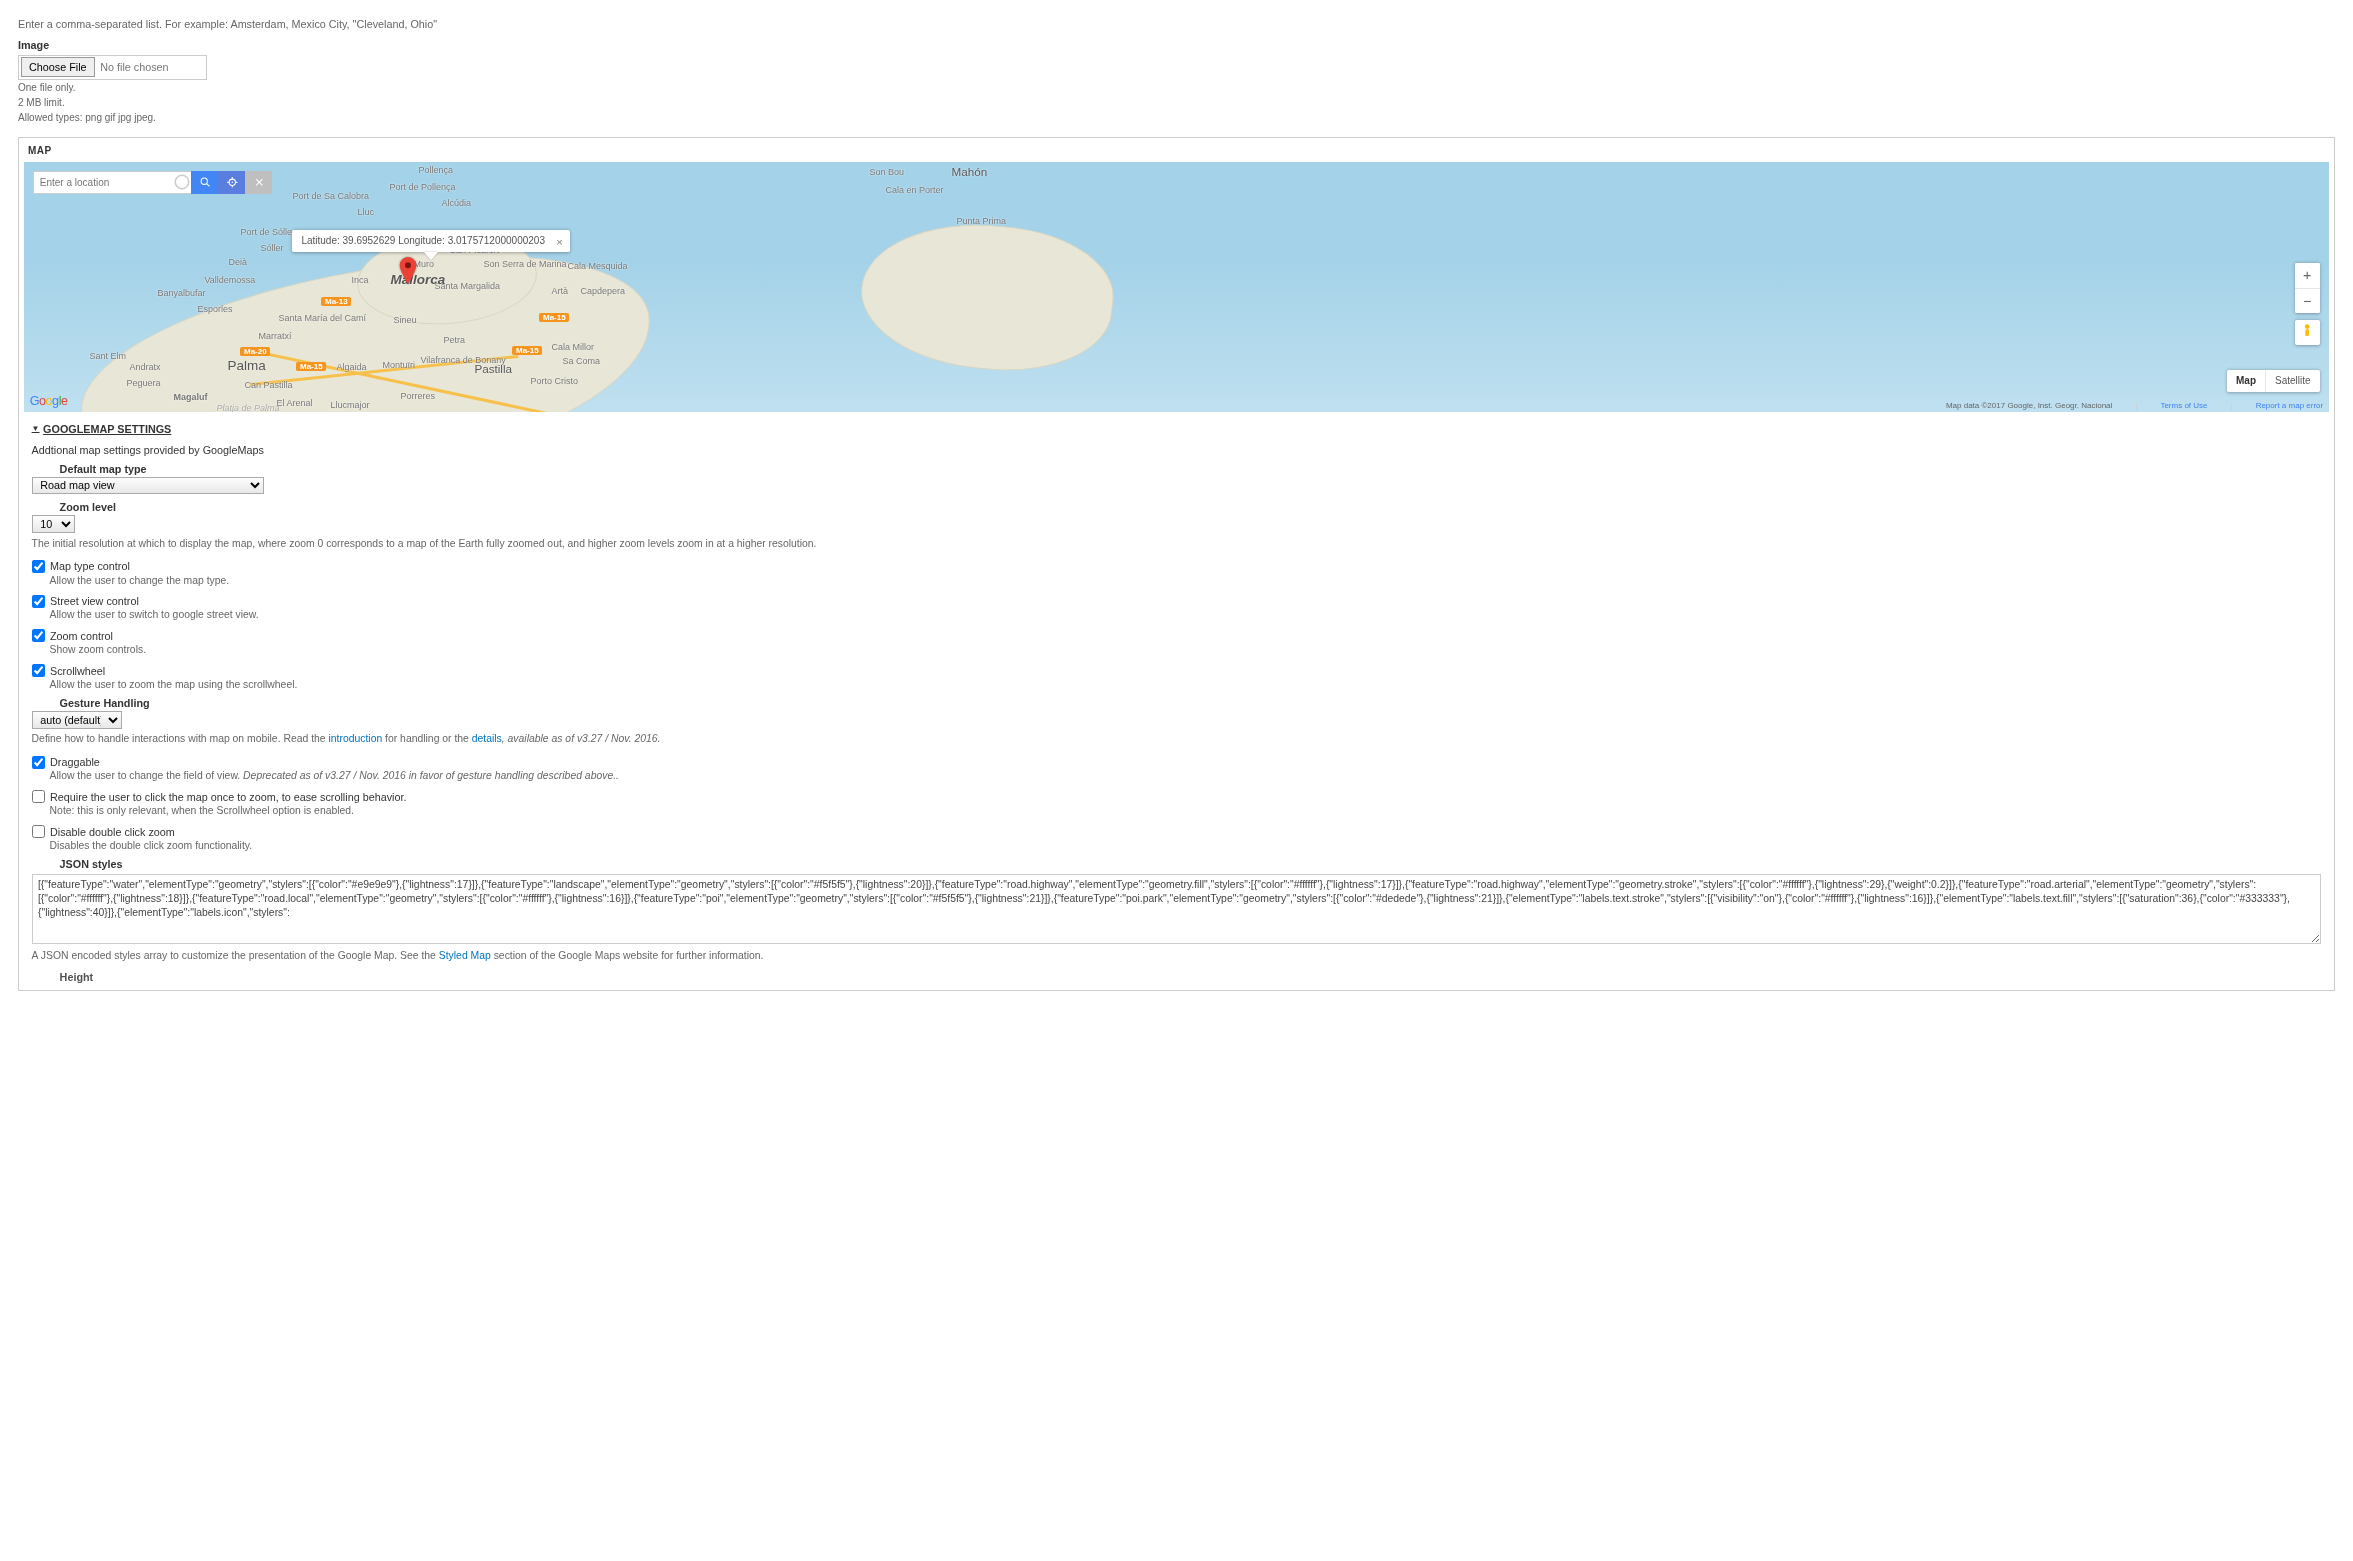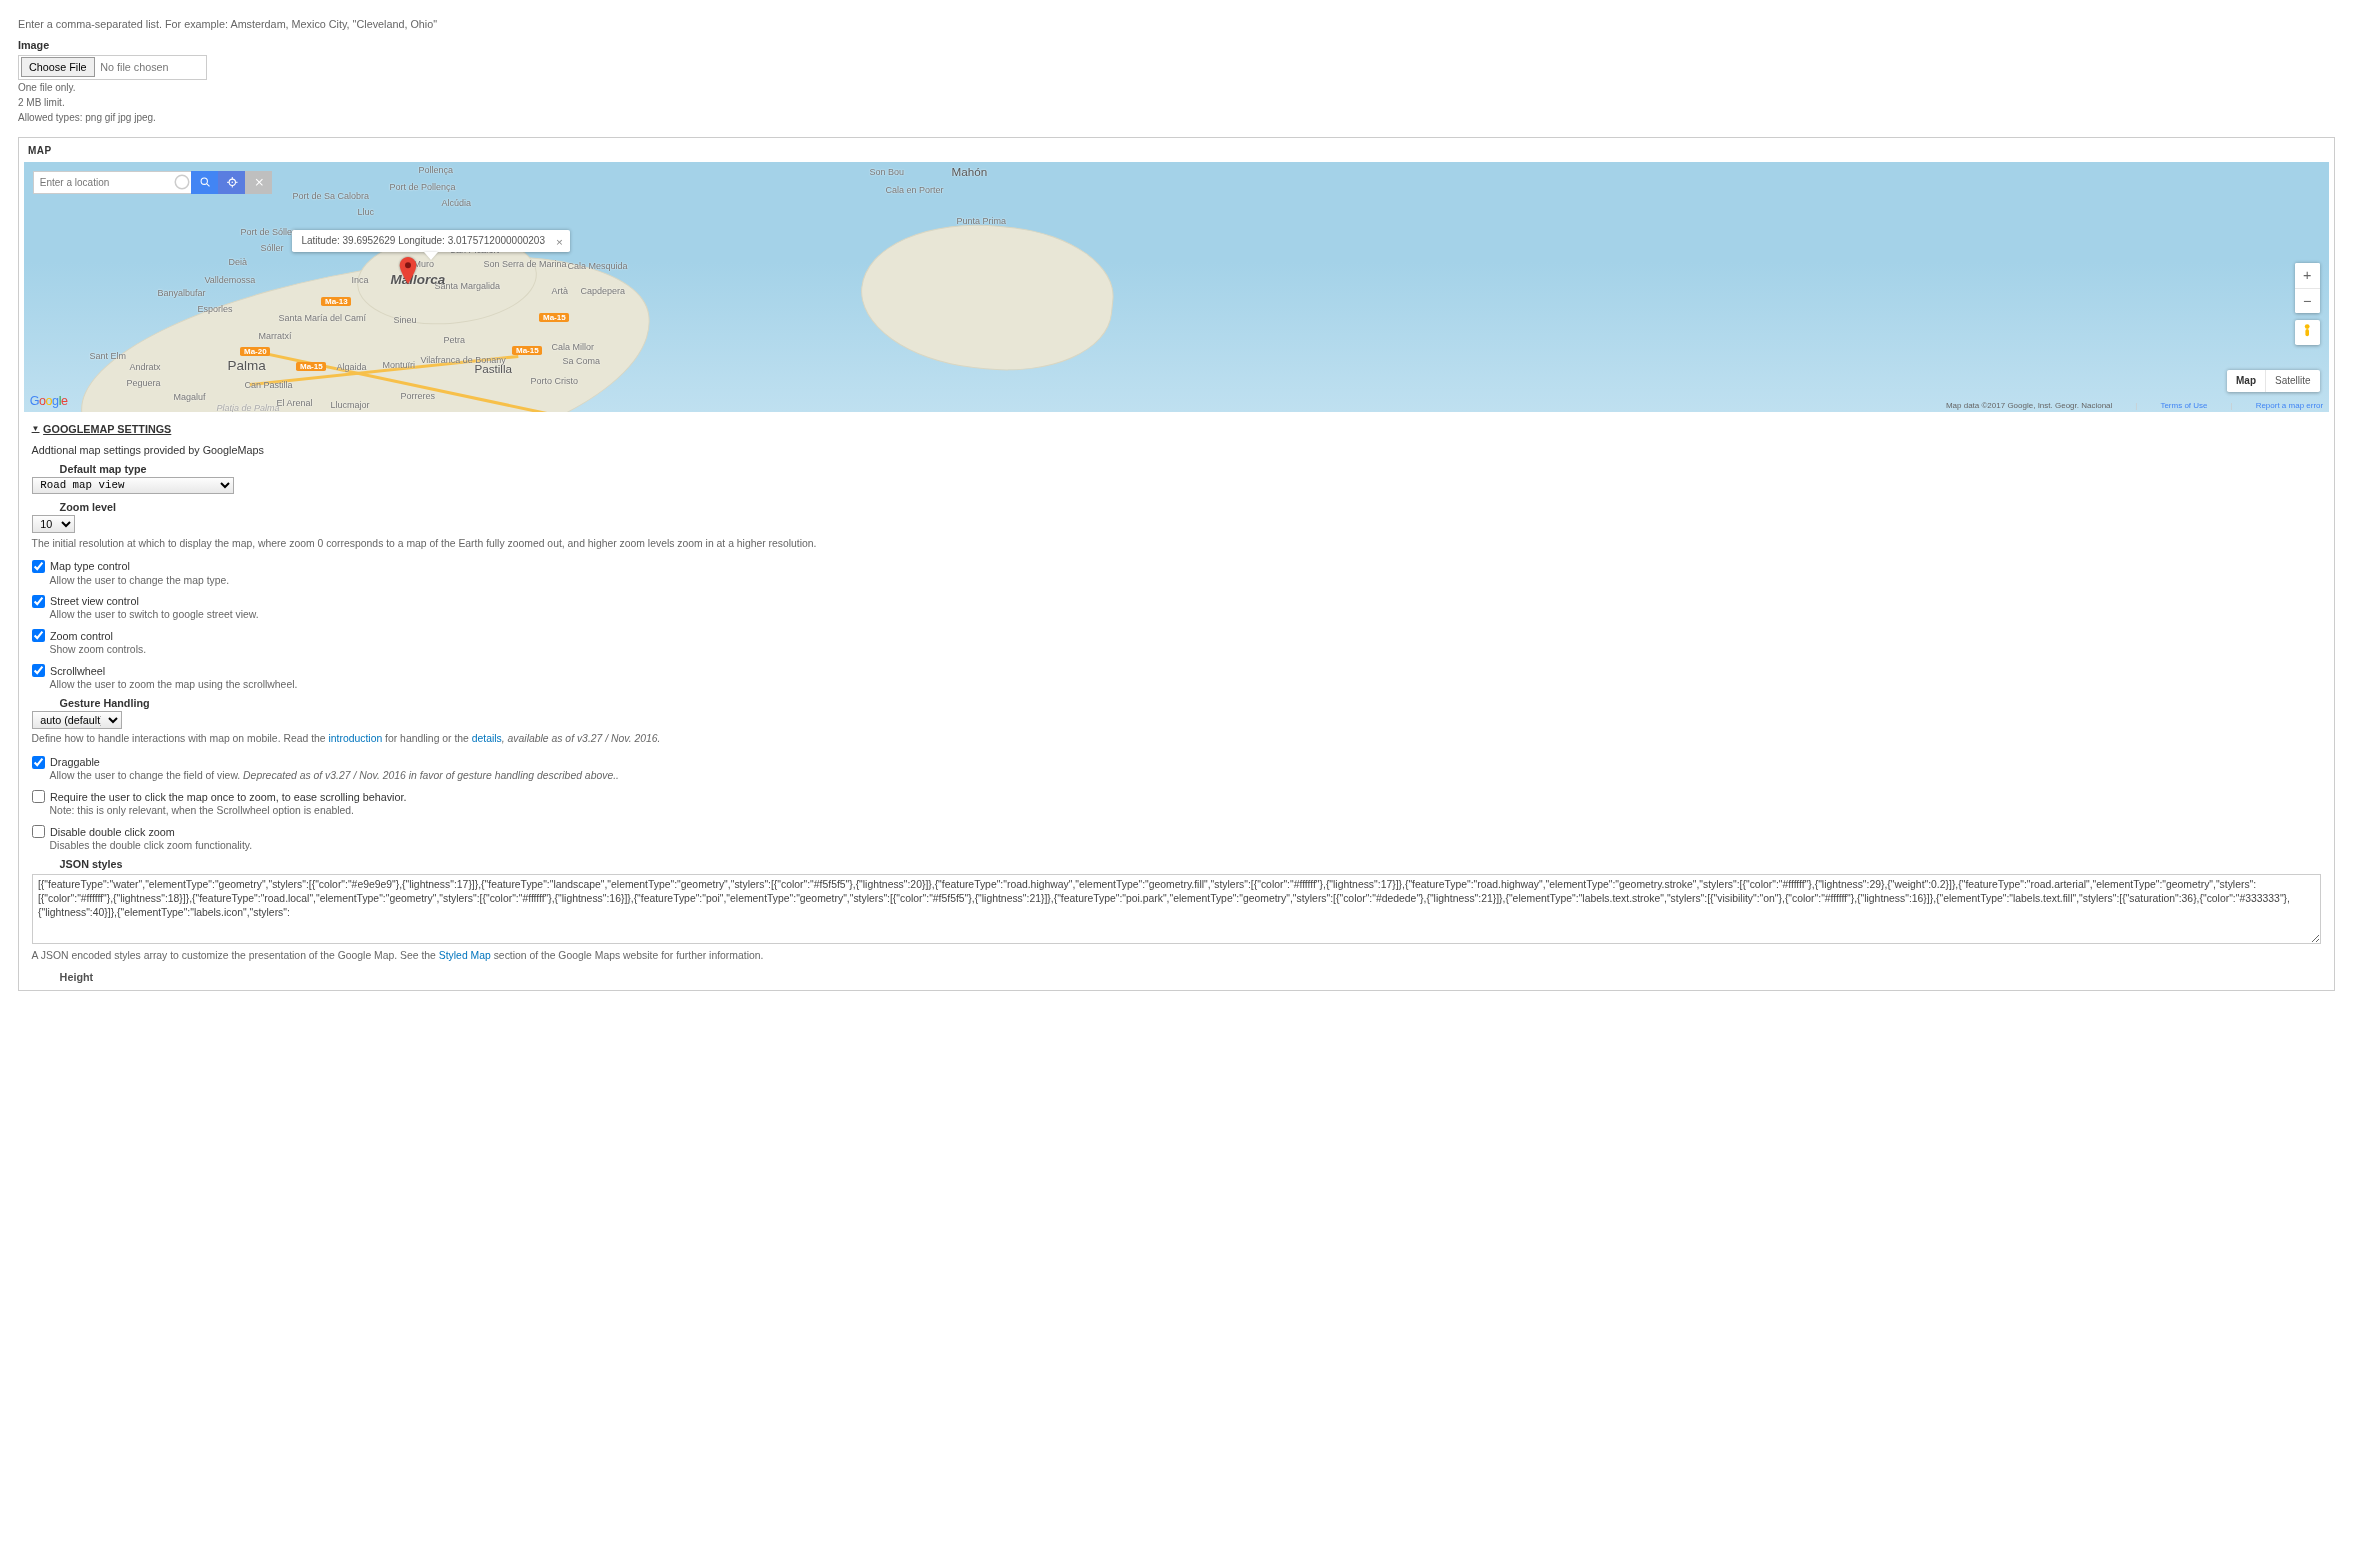--- a/index.html
+++ b/index.html
@@ -140,21 +140,21 @@
   }
   details > summary::before { content:"▼"; font-size:8px; text-decoration:none; display:inline-block;}
   details > summary::-webkit-details-marker { display:none; }
   .settings-desc { color:#333; font-size:10.8px; margin:7.2px 0 5.4px 0;}
   .setting-block { margin: 7.2px 0 3.6px 0;}
   .setting-label { font-weight:bold; font-size:10.8px;padding-left:28px; }
   select {
     font-size:10.8px; border:0.9px solid #aaa; background:linear-gradient(#fdfdfd,#e8e8e8);
     padding:0.9px 3.6px; margin-top:1.8px;
   }
-  .sel-wide { width:202px;font-family:Liberation Mono, monospace;}
+  .sel-wide { width:232px;}
   .sel-small { width:43px;}
   .sel-med { width:90px;}
   .setting-help { color:#666; font-size:10.4px; margin-top:2.7px; line-height:1.45;}
   .setting-help a, .inline-link { color:#0074bd; text-decoration:none; }
   .setting-help em, em { font-style:italic; }
   .chk-row { display:flex; align-items:center; gap:5.4px; margin-top:9px; font-size:10.8px;}
   .chk-row input { margin:0; }
   .chk-help { color:#666; font-size:10.4px; margin-left:18px; margin-top:1.8px;}
   textarea.json-styles {
     width:100%; height:70px; font-family: Arial, sans-serif; font-size:10.4px; color:#444;
@@ -218,21 +218,21 @@
     <div class="place" style="left:556px;top:124px;">Capdepera</div>
     <div class="place big" style="left:366px;top:110px; font-style:italic;font-weight:bold;">Mallorca</div>
     <div class="place" style="left:254px;top:151px;">Santa María del Camí</div>
     <div class="place" style="left:234px;top:169px;">Marratxí</div>
     <div class="place" style="left:369px;top:153px;">Sineu</div>
     <div class="place" style="left:419px;top:173px;">Petra</div>
     <div class="place" style="left:527px;top:180px;">Cala Millor</div>
     <div class="place" style="left:65px;top:189px;">Sant Elm</div>
     <div class="place" style="left:105px;top:200px;">Andratx</div>
     <div class="place" style="left:102px;top:216px;">Peguera</div>
-    <div class="place" style="left:149px;top:230px;">Magaluf</div>
+    <div class="place" style="left:149px;top:230px;font-weight:bold;">Magaluf</div>
     <div class="place big" style="left:203px;top:196px;">Palma</div>
     <div class="place" style="left:220px;top:218px;">Can Pastilla</div>
     <div class="place" style="left:252px;top:236px;">El Arenal</div>
     <div class="place" style="left:192px;top:241px; font-style:italic; color:#aaa;">Platja de Palma</div>
     <div class="place" style="left:312px;top:200px;">Algaida</div>
     <div class="place" style="left:306px;top:238px;">Llucmajor</div>
     <div class="place" style="left:358px;top:198px;">Montuïri</div>
     <div class="place" style="left:376px;top:229px;">Porreres</div>
     <div class="place" style="left:396px;top:193px;">Vilafranca de Bonany</div>
     <div class="place big" style="left:450px;top:200px; font-size:11.7px;">Pastilla</div>

